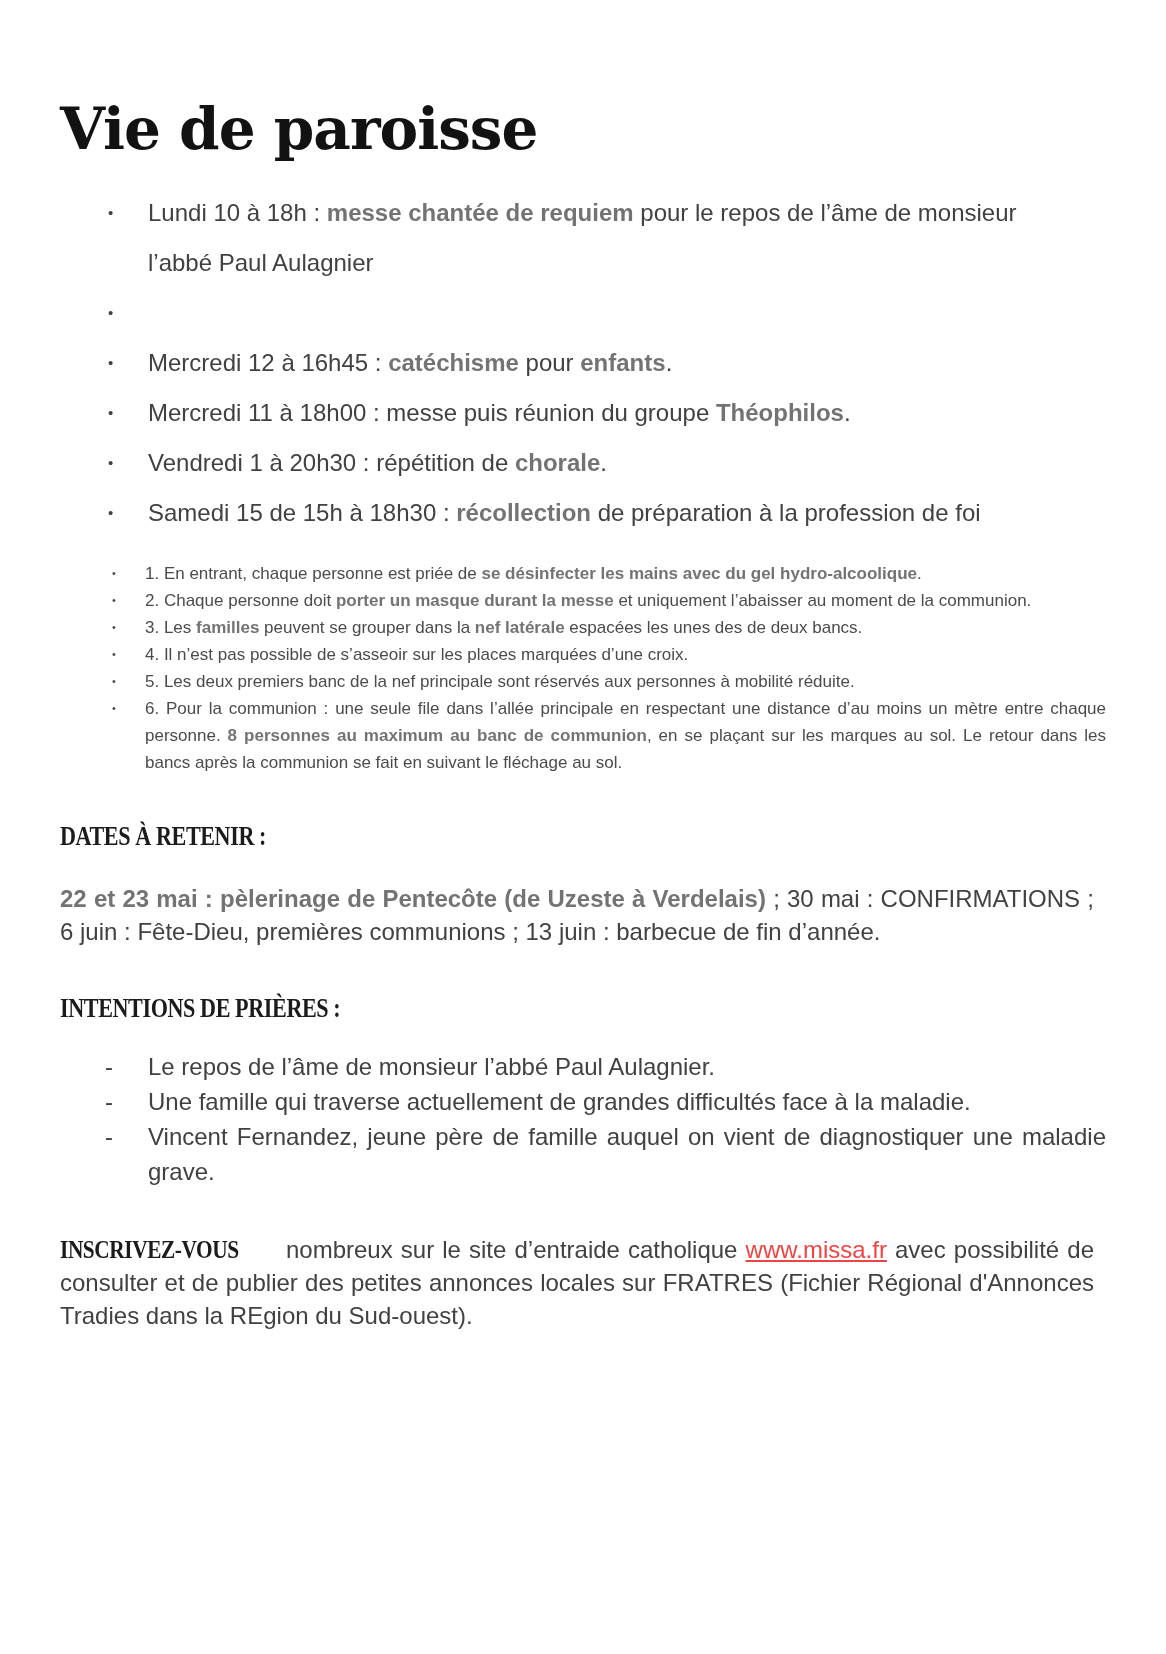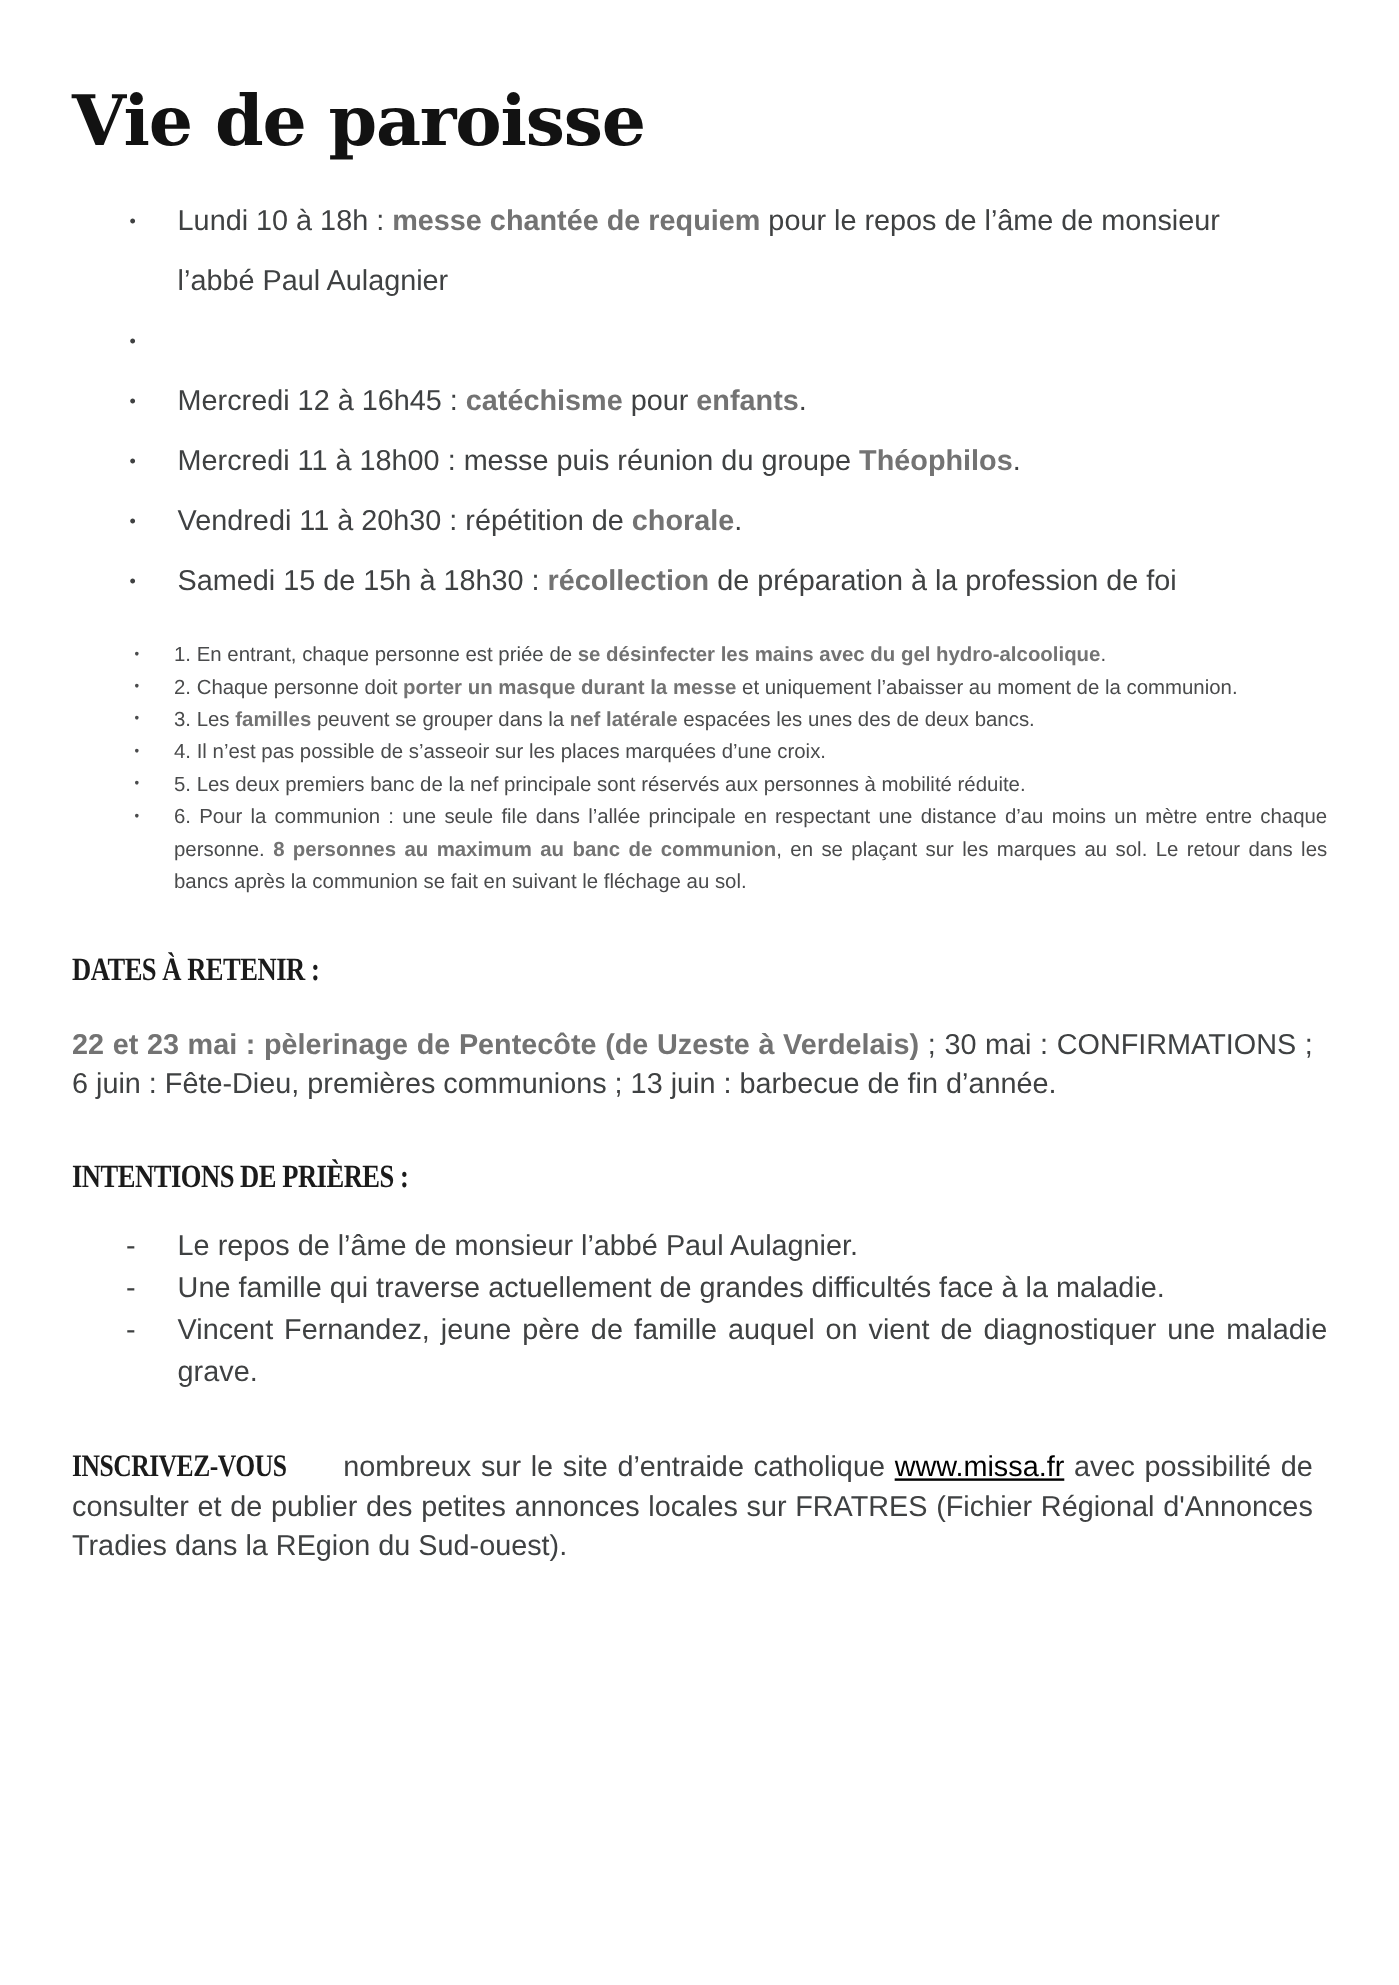--- a/index.html
+++ b/index.html
@@ -11,21 +11,21 @@
     color:#3f4142;
     overflow:hidden;
   }
   
   .title {
     font-family:"DejaVu Serif", serif;
     font-weight:bold;
     font-size:58px;
     letter-spacing:-1px;
     color:#121212;
-    margin:0; padding-top:70px;
+    margin:0; padding-top:98px;
     line-height:1.1;
   }
   
   .events { margin-top:26px; font-size:24px; line-height:50px; }
   .events .li { display:flex; }
   .events .marker { flex:0 0 88px; box-sizing:border-box; padding-left:48px; font-size:15px; color:#3f4142; }
   .events .txt { flex:1; max-width:920px; }
   .b { font-weight:bold; color:#737373; }
   
   .curfew { font-size:26px; font-weight:bold; color:#1e1e1e; line-height:53px; margin:16px 0 0 0; }
@@ -53,21 +53,21 @@
   .intentions .li { display:flex; }
   .intentions .marker { flex:0 0 88px; box-sizing:border-box; padding-left:45px; }
   .intentions .txt { flex:1; text-align:justify; }
   
   .signup { margin-top:44px; }
   .cond-head {
     font-family:"Liberation Serif", serif; font-weight:bold; color:#1b1b1b;
     display:inline-block; transform:scaleX(0.82); transform-origin:left center;
     font-size:26px; letter-spacing:-0.5px; white-space:nowrap;
   }
-  .link { color:#000000; text-decoration:underline; cursor:pointer; }
+  .link { color:#ef4444; text-decoration:underline; cursor:pointer; }
 </style>
 </head>
 <body>
 
 <div class="page">
 
   <h1 class="title">Vie de paroisse</h1>
 
   <div class="events">
       <div class="li">
@@ -80,21 +80,21 @@
       <div class="li">
         <span class="marker">•</span>
         <div class="txt"><span>Mercredi 12 à 16h45 : </span><span class="b">catéchisme</span><span> pour </span><span class="b">enfants</span><span>.</span></div>
       </div>
       <div class="li">
         <span class="marker">•</span>
         <div class="txt"><span>Mercredi 11 à 18h00 : messe puis réunion du groupe </span><span class="b">Théophilos</span><span>.</span></div>
       </div>
       <div class="li">
         <span class="marker">•</span>
-        <div class="txt"><span>Vendredi 11 à 20h30 : répétition de </span><span class="b">chorale</span><span>.</span></div>
+        <div class="txt"><span>Vendredi 1 à 20h30 : répétition de </span><span class="b">chorale</span><span>.</span></div>
       </div>
       <div class="li">
         <span class="marker">•</span>
         <div class="txt"><span>Samedi 15 de 15h à 18h30 : </span><span class="b">récollection</span><span> de préparation à la profession de foi</span></div>
       </div>
     </div>
 
 
 
   <div class="rules">

